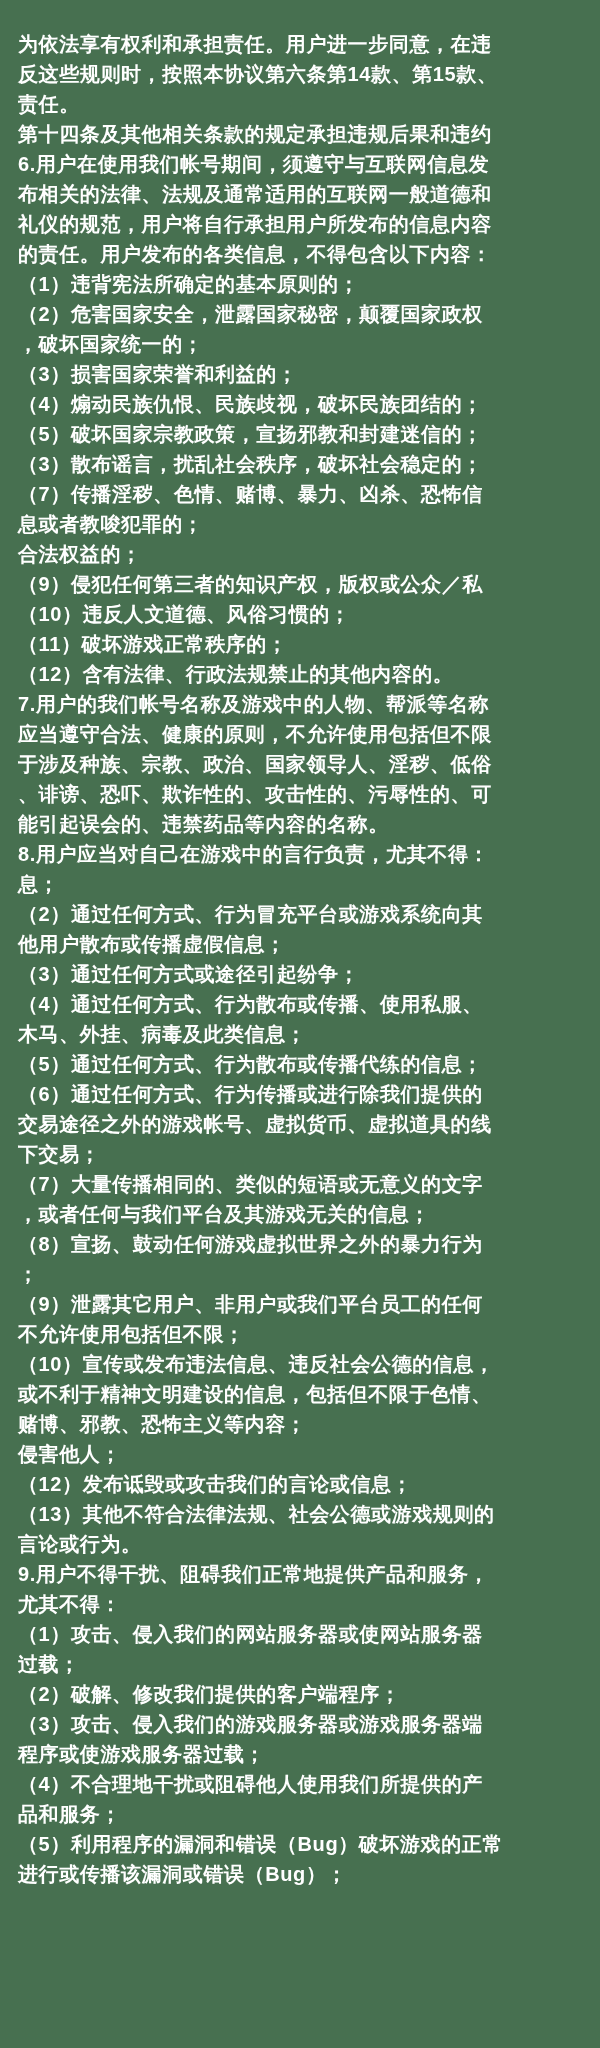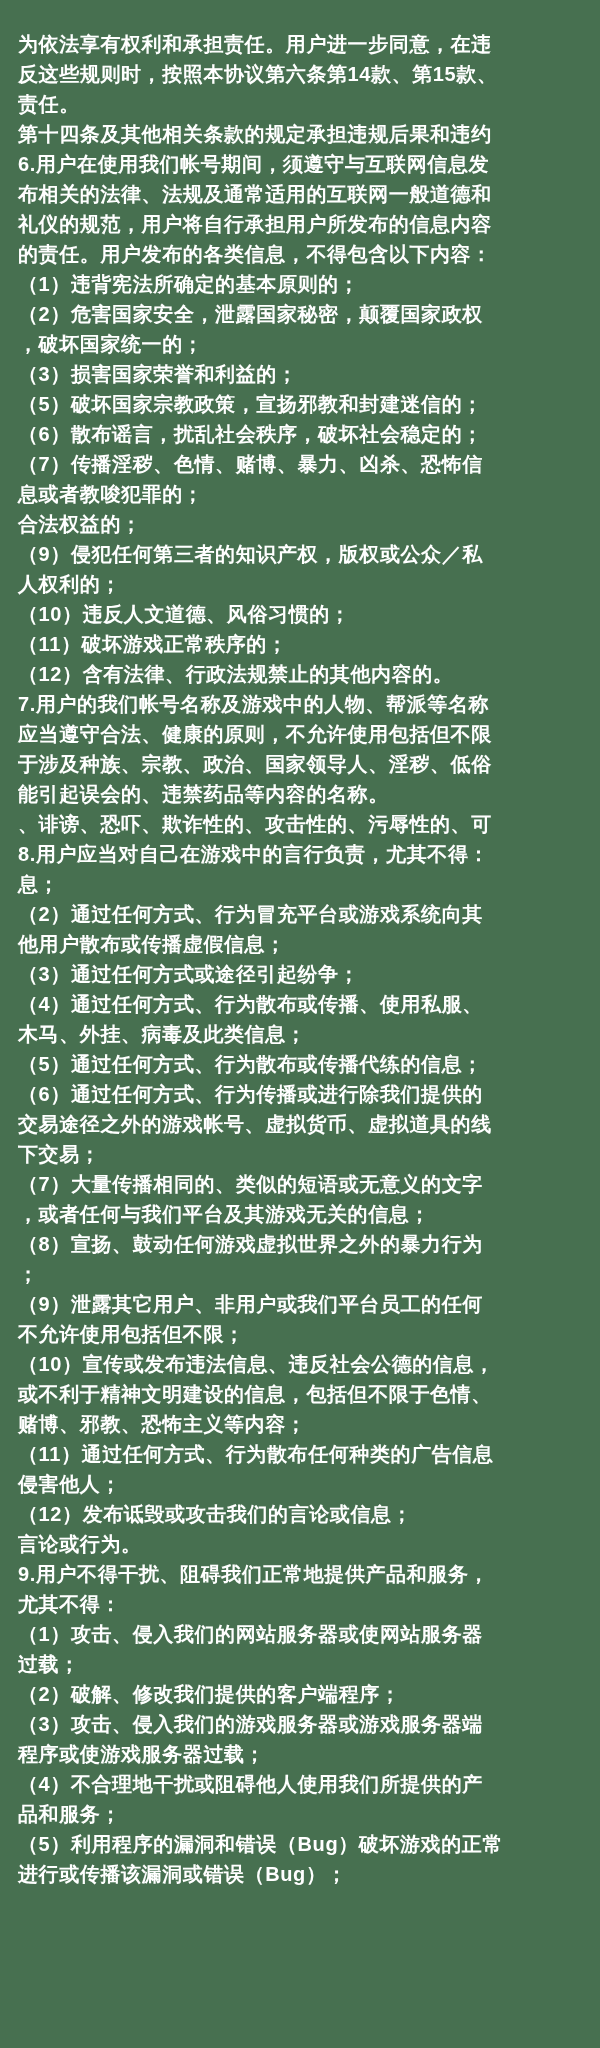--- a/index.html
+++ b/index.html
@@ -38,58 +38,58 @@
       <div class="line">责任。</div>
       <div class="line">第十四条及其他相关条款的规定承担违规后果和违约</div>
       <div class="line">6.用户在使用我们帐号期间，须遵守与互联网信息发</div>
       <div class="line">布相关的法律、法规及通常适用的互联网一般道德和</div>
       <div class="line">礼仪的规范，用户将自行承担用户所发布的信息内容</div>
       <div class="line">的责任。用户发布的各类信息，不得包含以下内容：</div>
       <div class="line">（1）违背宪法所确定的基本原则的；</div>
       <div class="line">（2）危害国家安全，泄露国家秘密，颠覆国家政权</div>
       <div class="line">，破坏国家统一的；</div>
       <div class="line">（3）损害国家荣誉和利益的；</div>
+      <div class="line">（4）煽动民族仇恨、民族歧视，破坏民族团结的；</div>
       <div class="line">（5）破坏国家宗教政策，宣扬邪教和封建迷信的；</div>
-      <div class="line">（6）散布谣言，扰乱社会秩序，破坏社会稳定的；</div>
+      <div class="line">（3）散布谣言，扰乱社会秩序，破坏社会稳定的；</div>
       <div class="line">（7）传播淫秽、色情、赌博、暴力、凶杀、恐怖信</div>
       <div class="line">息或者教唆犯罪的；</div>
       <div class="line">合法权益的；</div>
       <div class="line">（9）侵犯任何第三者的知识产权，版权或公众／私</div>
-      <div class="line">人权利的；</div>
       <div class="line">（10）违反人文道德、风俗习惯的；</div>
       <div class="line">（11）破坏游戏正常秩序的；</div>
       <div class="line">（12）含有法律、行政法规禁止的其他内容的。</div>
       <div class="line">7.用户的我们帐号名称及游戏中的人物、帮派等名称</div>
       <div class="line">应当遵守合法、健康的原则，不允许使用包括但不限</div>
       <div class="line">于涉及种族、宗教、政治、国家领导人、淫秽、低俗</div>
+      <div class="line">、诽谤、恐吓、欺诈性的、攻击性的、污辱性的、可</div>
       <div class="line">能引起误会的、违禁药品等内容的名称。</div>
-      <div class="line">、诽谤、恐吓、欺诈性的、攻击性的、污辱性的、可</div>
       <div class="line">8.用户应当对自己在游戏中的言行负责，尤其不得：</div>
       <div class="line">息；</div>
       <div class="line">（2）通过任何方式、行为冒充平台或游戏系统向其</div>
       <div class="line">他用户散布或传播虚假信息；</div>
       <div class="line">（3）通过任何方式或途径引起纷争；</div>
       <div class="line">（4）通过任何方式、行为散布或传播、使用私服、</div>
       <div class="line">木马、外挂、病毒及此类信息；</div>
       <div class="line">（5）通过任何方式、行为散布或传播代练的信息；</div>
       <div class="line">（6）通过任何方式、行为传播或进行除我们提供的</div>
       <div class="line">交易途径之外的游戏帐号、虚拟货币、虚拟道具的线</div>
       <div class="line">下交易；</div>
       <div class="line">（7）大量传播相同的、类似的短语或无意义的文字</div>
       <div class="line">，或者任何与我们平台及其游戏无关的信息；</div>
       <div class="line">（8）宣扬、鼓动任何游戏虚拟世界之外的暴力行为</div>
       <div class="line">；</div>
       <div class="line">（9）泄露其它用户、非用户或我们平台员工的任何</div>
       <div class="line">不允许使用包括但不限；</div>
       <div class="line">（10）宣传或发布违法信息、违反社会公德的信息，</div>
       <div class="line">或不利于精神文明建设的信息，包括但不限于色情、</div>
       <div class="line">赌博、邪教、恐怖主义等内容；</div>
-      <div class="line">（11）通过任何方式、行为散布任何种类的广告信息</div>
       <div class="line">侵害他人；</div>
       <div class="line">（12）发布诋毁或攻击我们的言论或信息；</div>
+      <div class="line">（13）其他不符合法律法规、社会公德或游戏规则的</div>
       <div class="line">言论或行为。</div>
       <div class="line">9.用户不得干扰、阻碍我们正常地提供产品和服务，</div>
       <div class="line">尤其不得：</div>
       <div class="line">（1）攻击、侵入我们的网站服务器或使网站服务器</div>
       <div class="line">过载；</div>
       <div class="line">（2）破解、修改我们提供的客户端程序；</div>
       <div class="line">（3）攻击、侵入我们的游戏服务器或游戏服务器端</div>
       <div class="line">程序或使游戏服务器过载；</div>
       <div class="line">（4）不合理地干扰或阻碍他人使用我们所提供的产</div>
       <div class="line">品和服务；</div>

